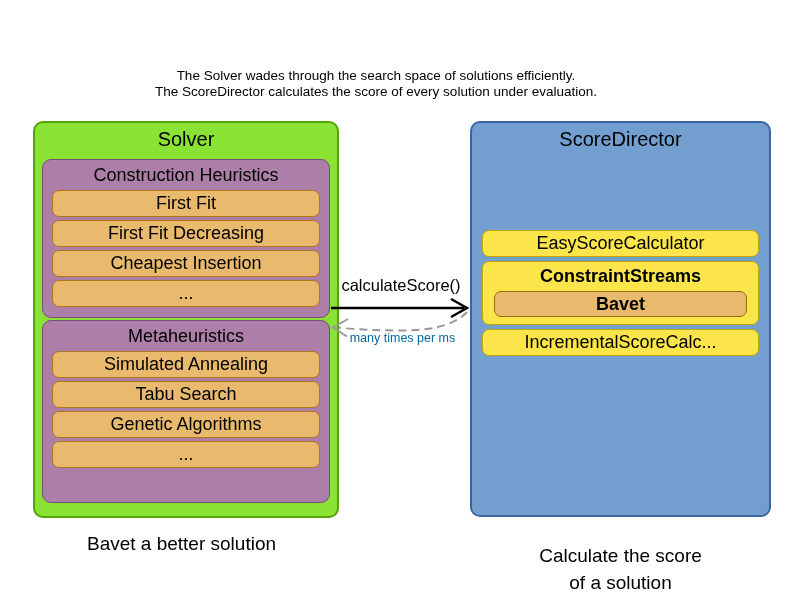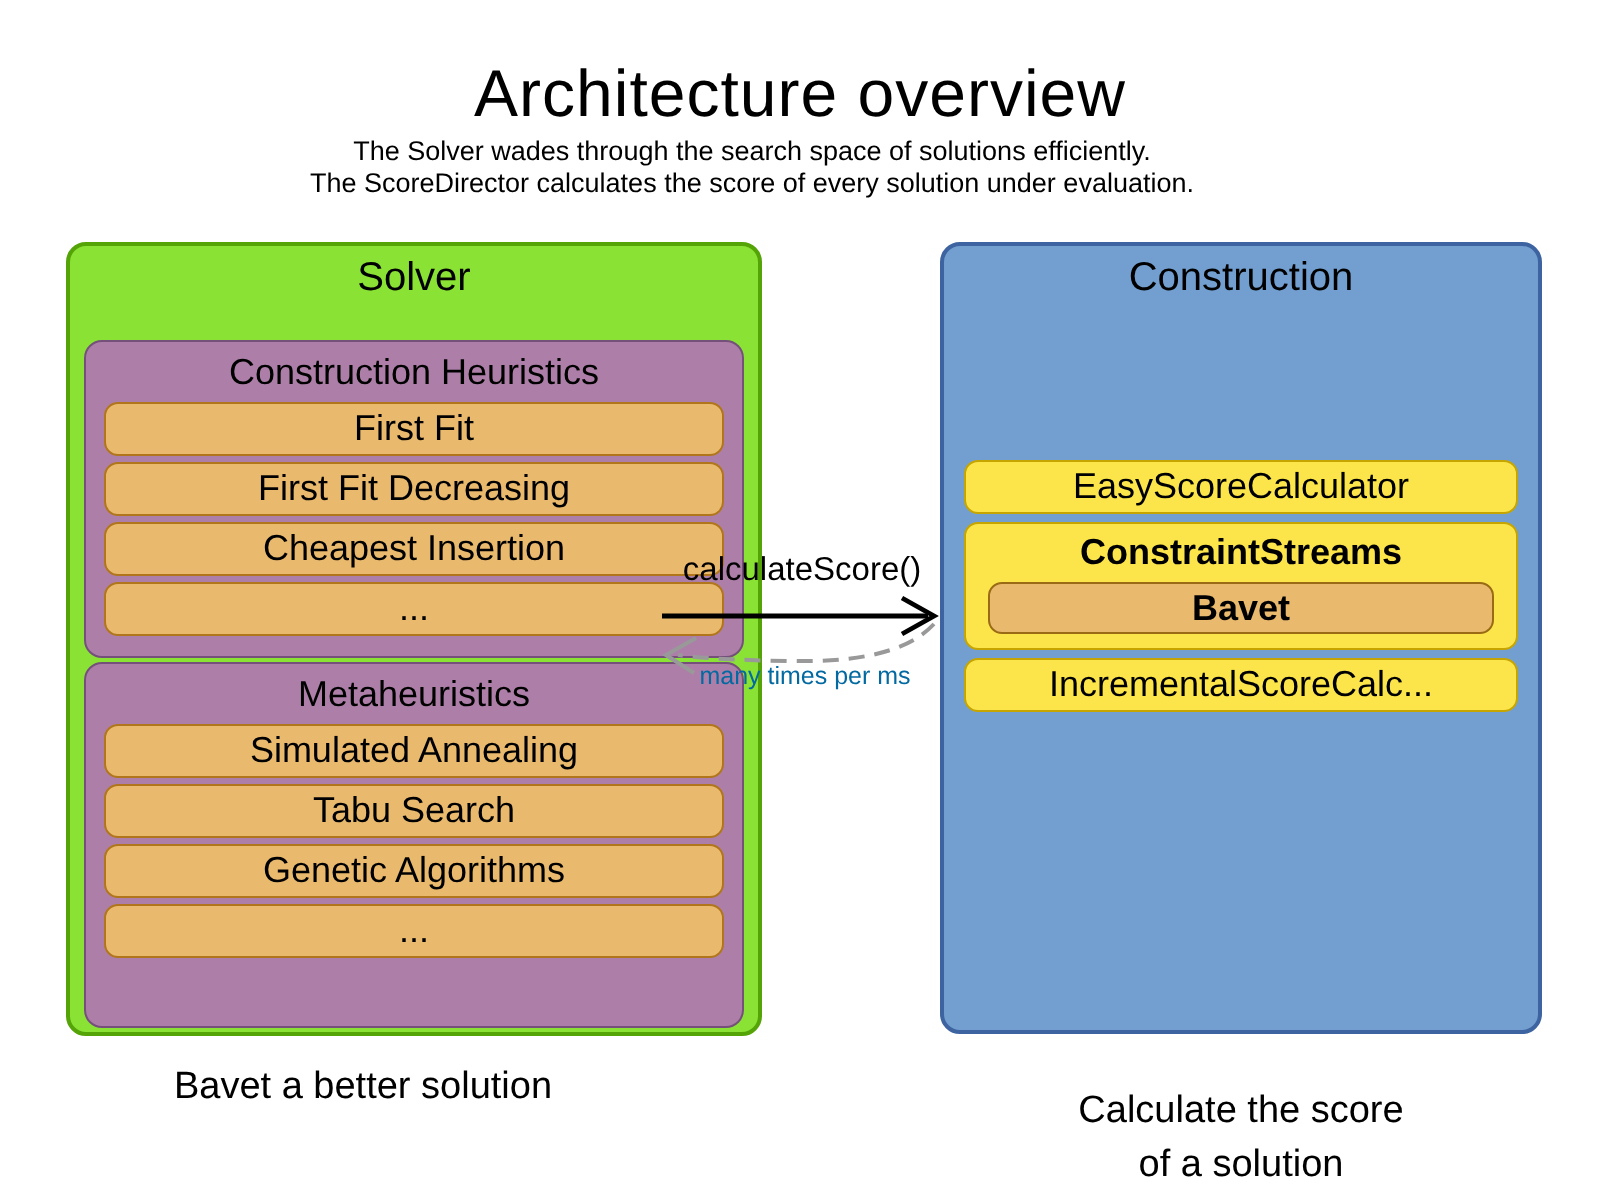--- a/index.html
+++ b/index.html
@@ -10,32 +10,32 @@
   .title {
     position:absolute; top:28px; left:0; width:800px; text-align:center;
     font-size:33px; letter-spacing:0.5px;
   }
   .subtitle { position:absolute; left:0; width:752px; text-align:center; font-size:13.5px; }
   .sub1 { top:68px; }
   .sub2 { top:84px; }
 
   .panel { position:absolute; box-sizing:border-box; border-radius:10px; }
   .solver-box {
-    left:33px; top:121px; width:348px; height:397px;
+    left:33px; top:121px; width:306px; height:397px;
     background:var(--solver-fill); border:2px solid var(--solver-border);
   }
   .sd-box {
     left:470px; top:121px; width:301px; height:396px;
     background:var(--director-fill); border:2px solid var(--director-border);
   }
   .panel-title { height:32px; line-height:32px; text-align:center; font-size:20px; }
 
   .group {
     position:absolute; left:7px; right:7px; box-sizing:border-box;
-    background:var(--group-fill); border:1.5px solid var(--group-border); border-radius:9px;margin-top:11px;
+    background:var(--group-fill); border:1.5px solid var(--group-border); border-radius:9px;
   }
   .group-ch { top:36px; height:159px; }
   .group-mh { top:197px; height:183px; }
   .group-title { height:30px; line-height:30px; text-align:center; font-size:18px; }
   .item {
     height:27px; line-height:25px; margin:0 9px 3px 9px; box-sizing:border-box;
     background:var(--item-fill); border:1.5px solid var(--item-border); border-radius:7px;
     text-align:center; font-size:18px;
   }
 
@@ -64,21 +64,20 @@
 
   .caption { position:absolute; text-align:center; font-size:19px; line-height:27px; }
   .caption-left { left:33px; top:530px; width:297px; }
   .caption-right { left:470px; top:542px; width:301px; }
 </style>
 </head>
 <body>
 
 <div class="canvas">
 
-  <div class="title">Architecture overview</div>
   <div class="subtitle sub1">The Solver wades through the search space of solutions efficiently.</div>
   <div class="subtitle sub2">The ScoreDirector calculates the score of every solution under evaluation.</div>
 
   <div class="panel solver-box">
     <div class="panel-title">Solver</div>
 
     <div class="group group-ch">
       <div class="group-title">Construction Heuristics</div>
       <div class="item">First Fit</div>
       <div class="item">First Fit Decreasing</div>
@@ -89,21 +88,21 @@
     <div class="group group-mh">
       <div class="group-title">Metaheuristics</div>
       <div class="item">Simulated Annealing</div>
       <div class="item">Tabu Search</div>
       <div class="item">Genetic Algorithms</div>
       <div class="item">...</div>
     </div>
   </div>
 
   <div class="panel sd-box">
-    <div class="panel-title">Construction</div>
+    <div class="panel-title">ScoreDirector</div>
 
     <div class="calc-stack">
       <div class="calc calc-simple">EasyScoreCalculator</div>
       <div class="calc calc-nested">
         <div class="calc-label">ConstraintStreams</div>
         <div class="bavet">Bavet</div>
       </div>
       <div class="calc calc-simple">IncrementalScoreCalc...</div>
     </div>
   </div>

